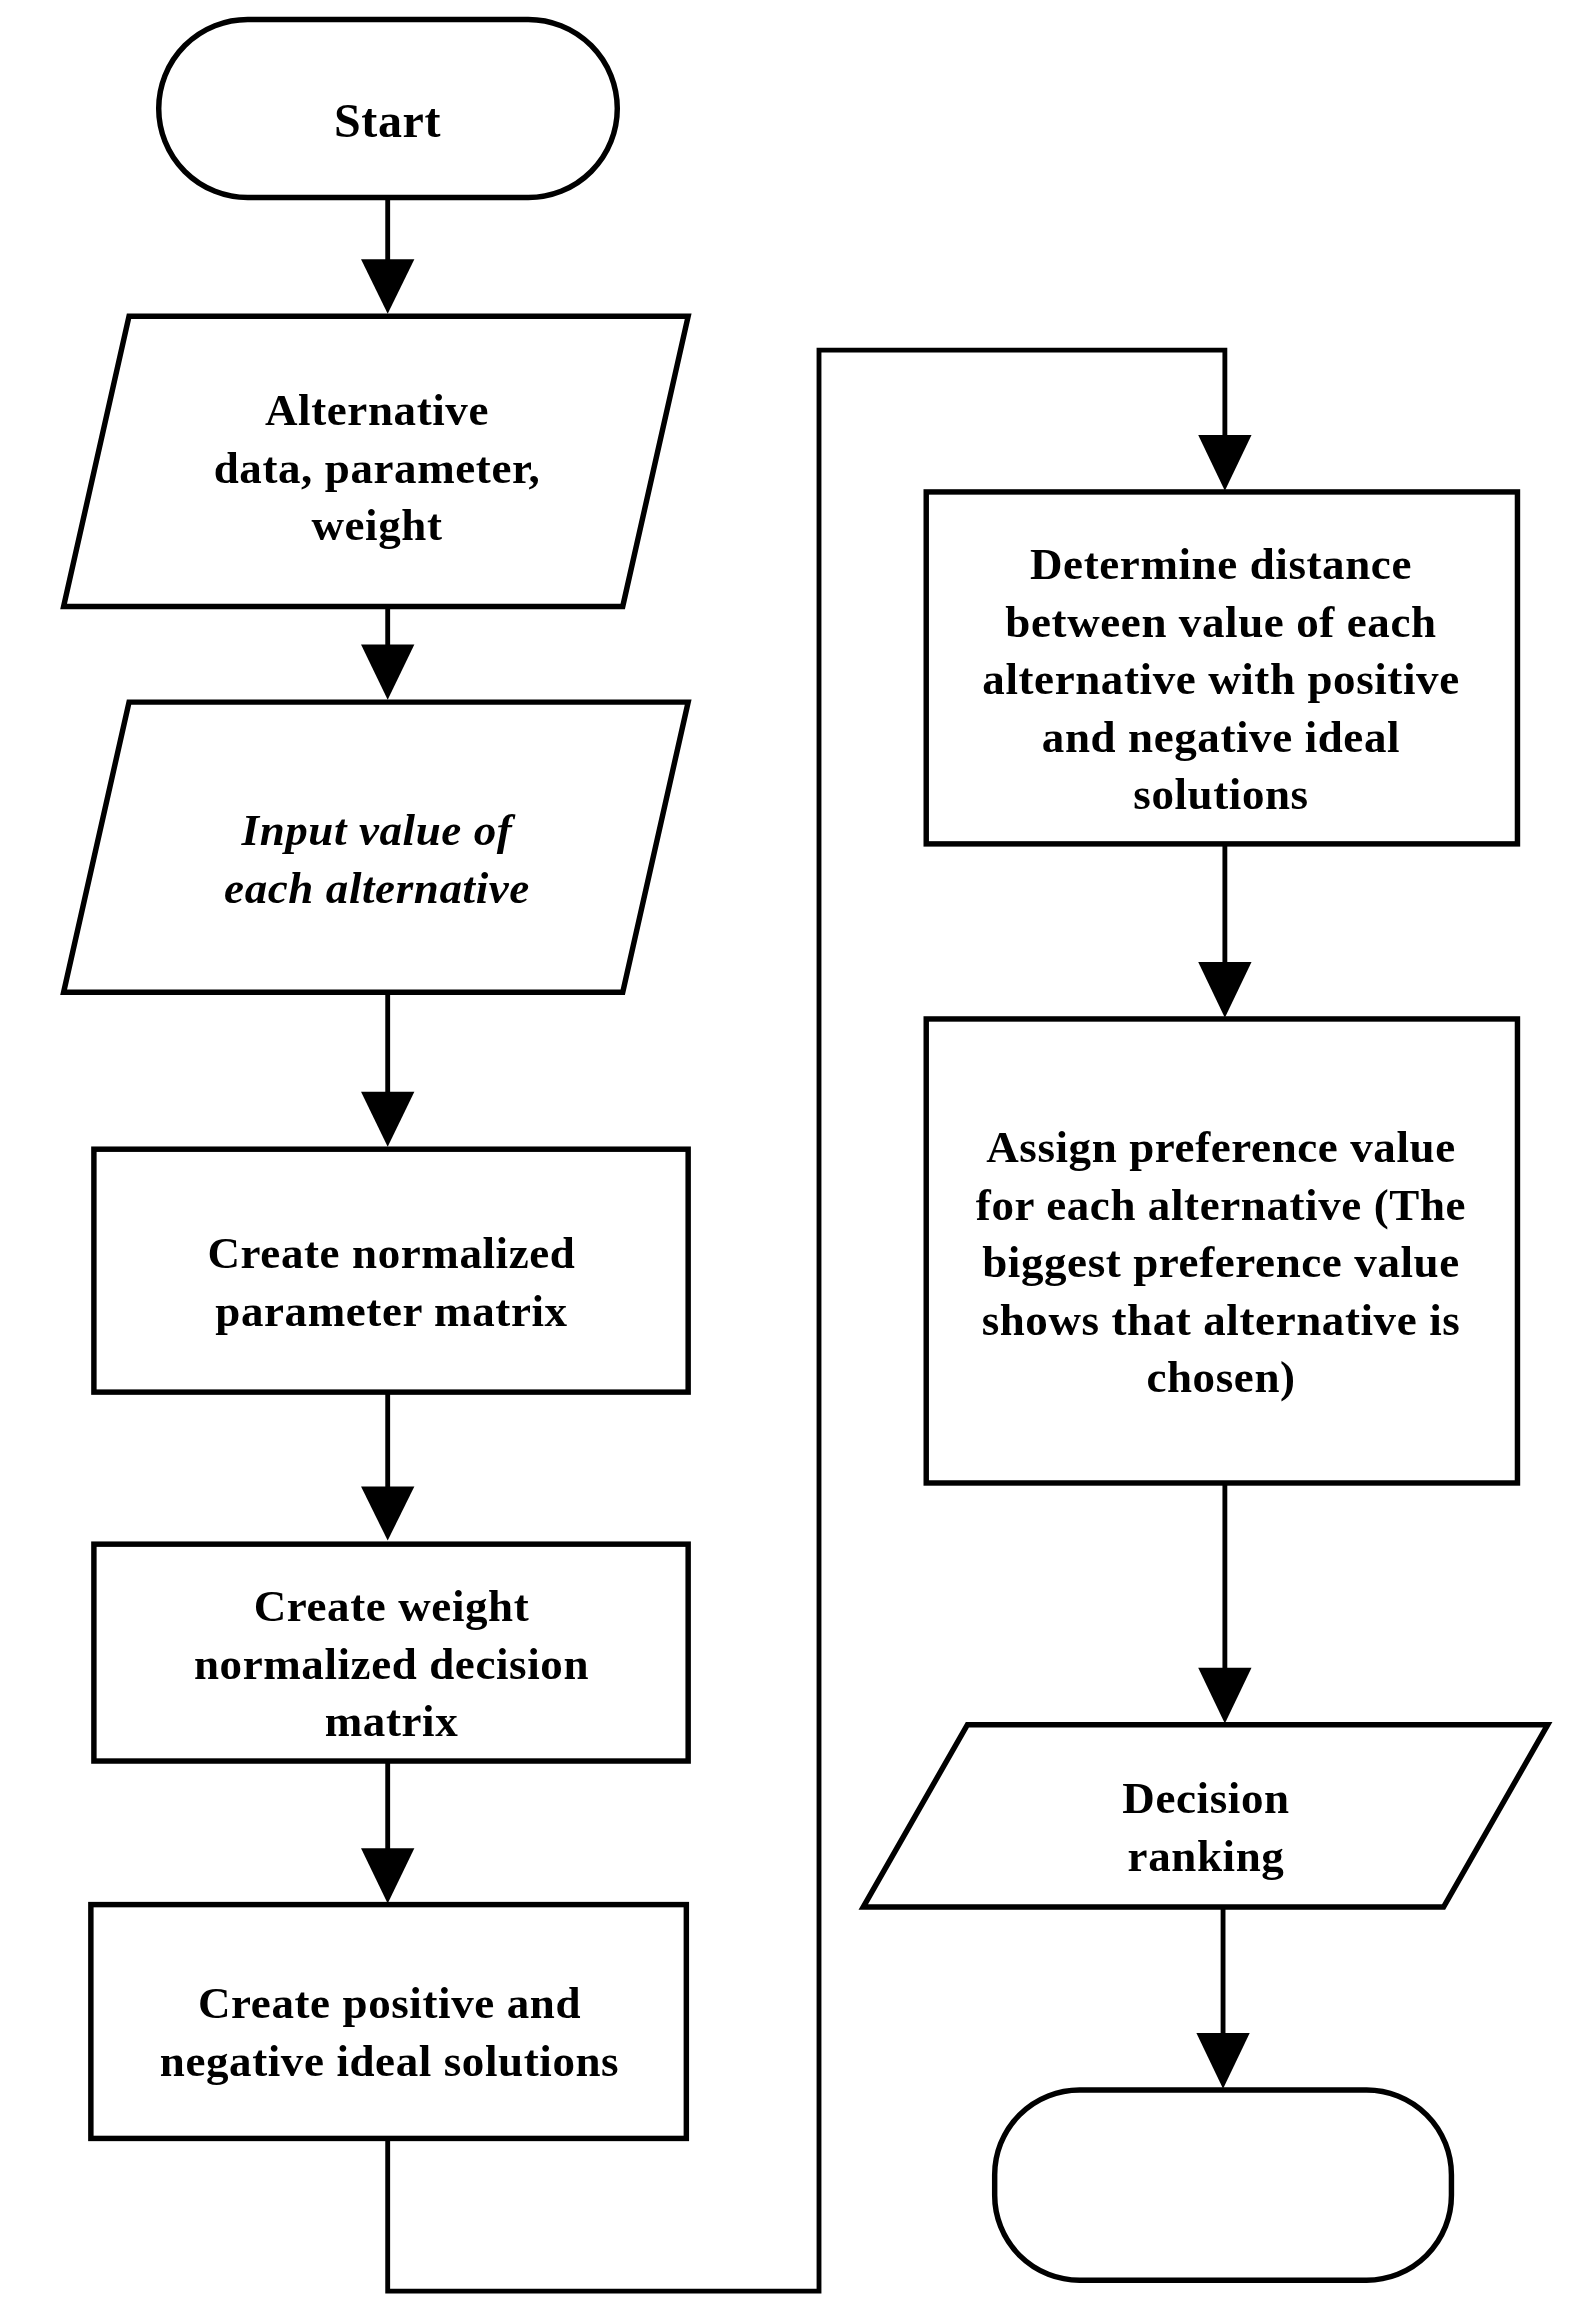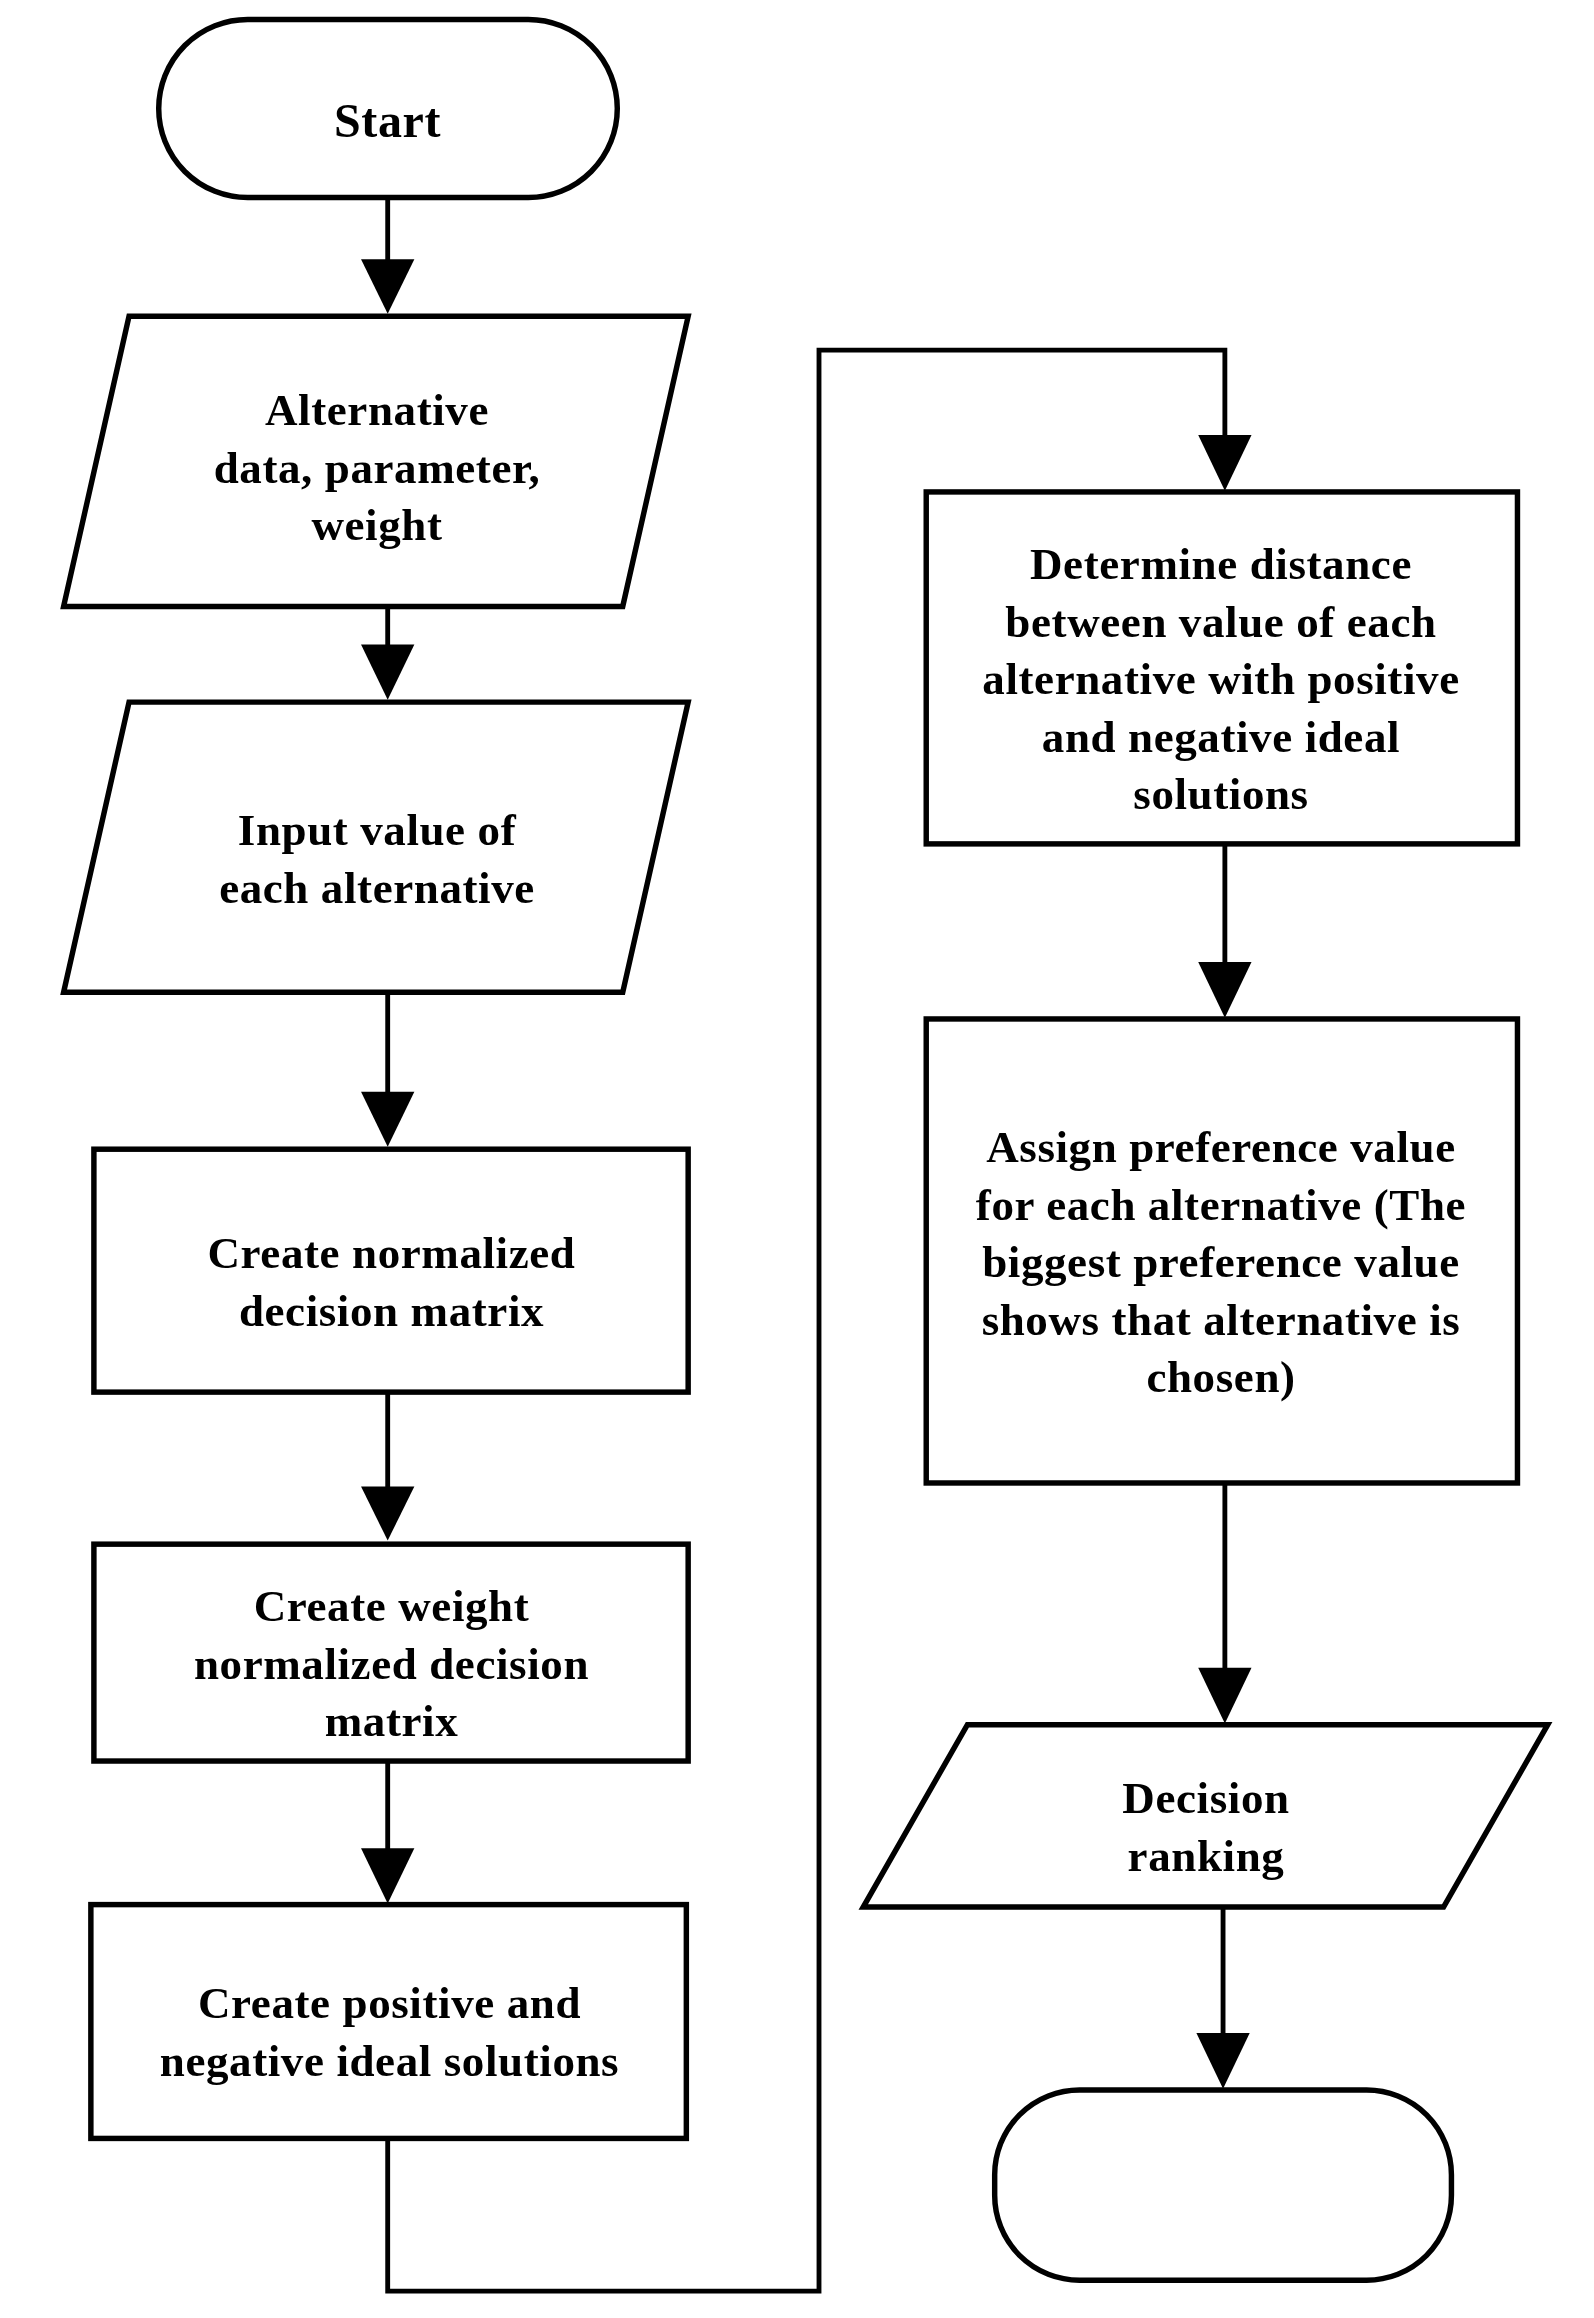--- a/index.html
+++ b/index.html
@@ -105,25 +105,25 @@
 
     <rect class="shape" x="1642" y="3450" width="754" height="314" rx="140" ry="140"></rect>
   </svg>
 
   <div class="label terminator-label" style="left:156px; top:17px; width:463px; height:183px;">Start</div>
 
   <div class="label" style="left:64px; top:315px; width:626px; height:283px;font-family:Liberation Serif, serif;">Alternative
 data, parameter,
 weight</div>
 
-  <div class="label" style="left:64px; top:701px; width:626px; height:293px;">Input value of
+  <div class="label" style="left:64px; top:701px; width:626px; height:293px;font-style:italic;">Input value of
 each alternative</div>
 
   <div class="label" style="left:94px; top:1148px; width:595px; height:245px;">Create normalized
-decision matrix</div>
+parameter matrix</div>
 
   <div class="label" style="left:94px; top:1543px; width:595px; height:219px;">Create weight
 normalized decision
 matrix</div>
 
   <div class="label" style="left:925px; top:491px; width:592px; height:354px;">Determine distance
 between value of each
 alternative with positive
 and negative ideal
 solutions</div>

